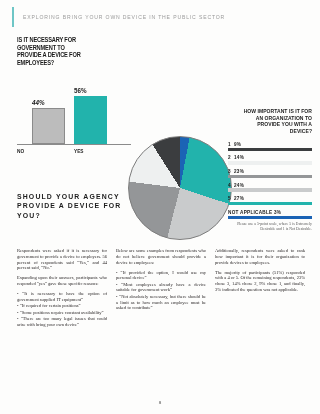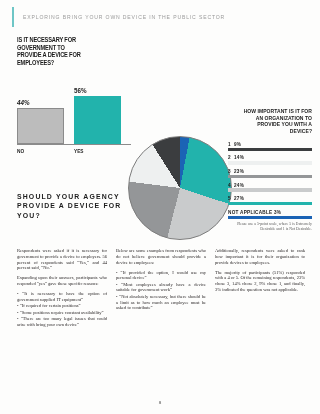--- a/index.html
+++ b/index.html
@@ -68,23 +68,23 @@
   .bars {
     position: absolute;
     left: 0;
     top: 40px;
     width: 120px;
     height: 78px;
   }
   .bar-col {
     position: absolute;
     bottom: 10px;
-    width: 47px;
-  }
-  .bar-col.no  { left: 0px; font-style: italic; }
+    width: 33px;
+  }
+  .bar-col.no  { left: 15px; font-style: italic; }
   .bar-col.yes { left: 57px; }
   .bar-value {
     font-family: "Liberation Sans Narrow", "Liberation Sans", sans-serif;
     font-size: 7.4px;
     font-weight: 700;
     color: #1c1c1c;
     margin-bottom: 1px;
     transform: scaleX(0.85);
     transform-origin: left bottom;
   }

